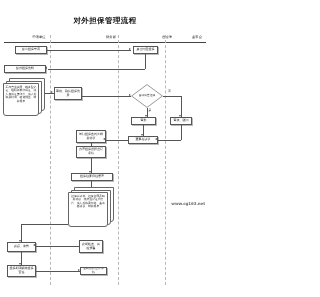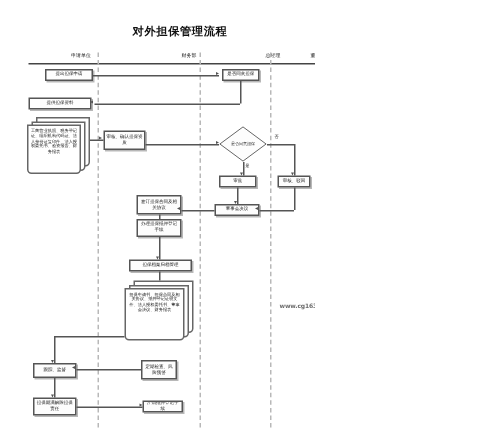--- a/index.html
+++ b/index.html
@@ -10,21 +10,21 @@
   body {
     width: 210px;
     height: 297px;
     overflow: hidden;
     font-family: "DejaVu Sans", "Liberation Sans", sans-serif;
     color: #1a1a1a;
     position: relative;
   }
   #page {
     position: absolute;
-    left: 15px; top: 0;
+    left: 0; top: 0;
     width: 210px;
     height: 212px;
   }
   
   #title {
     position: absolute;
     left: 0;
     top: 16px;
     width: 210px;
     text-align: center;

